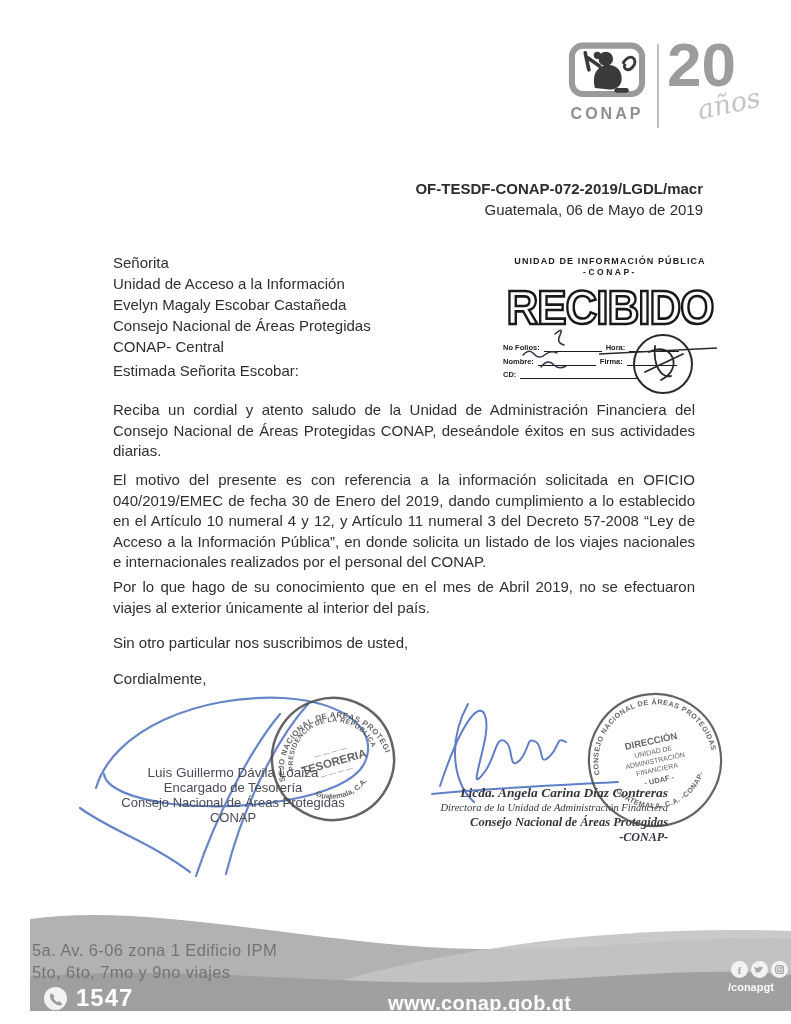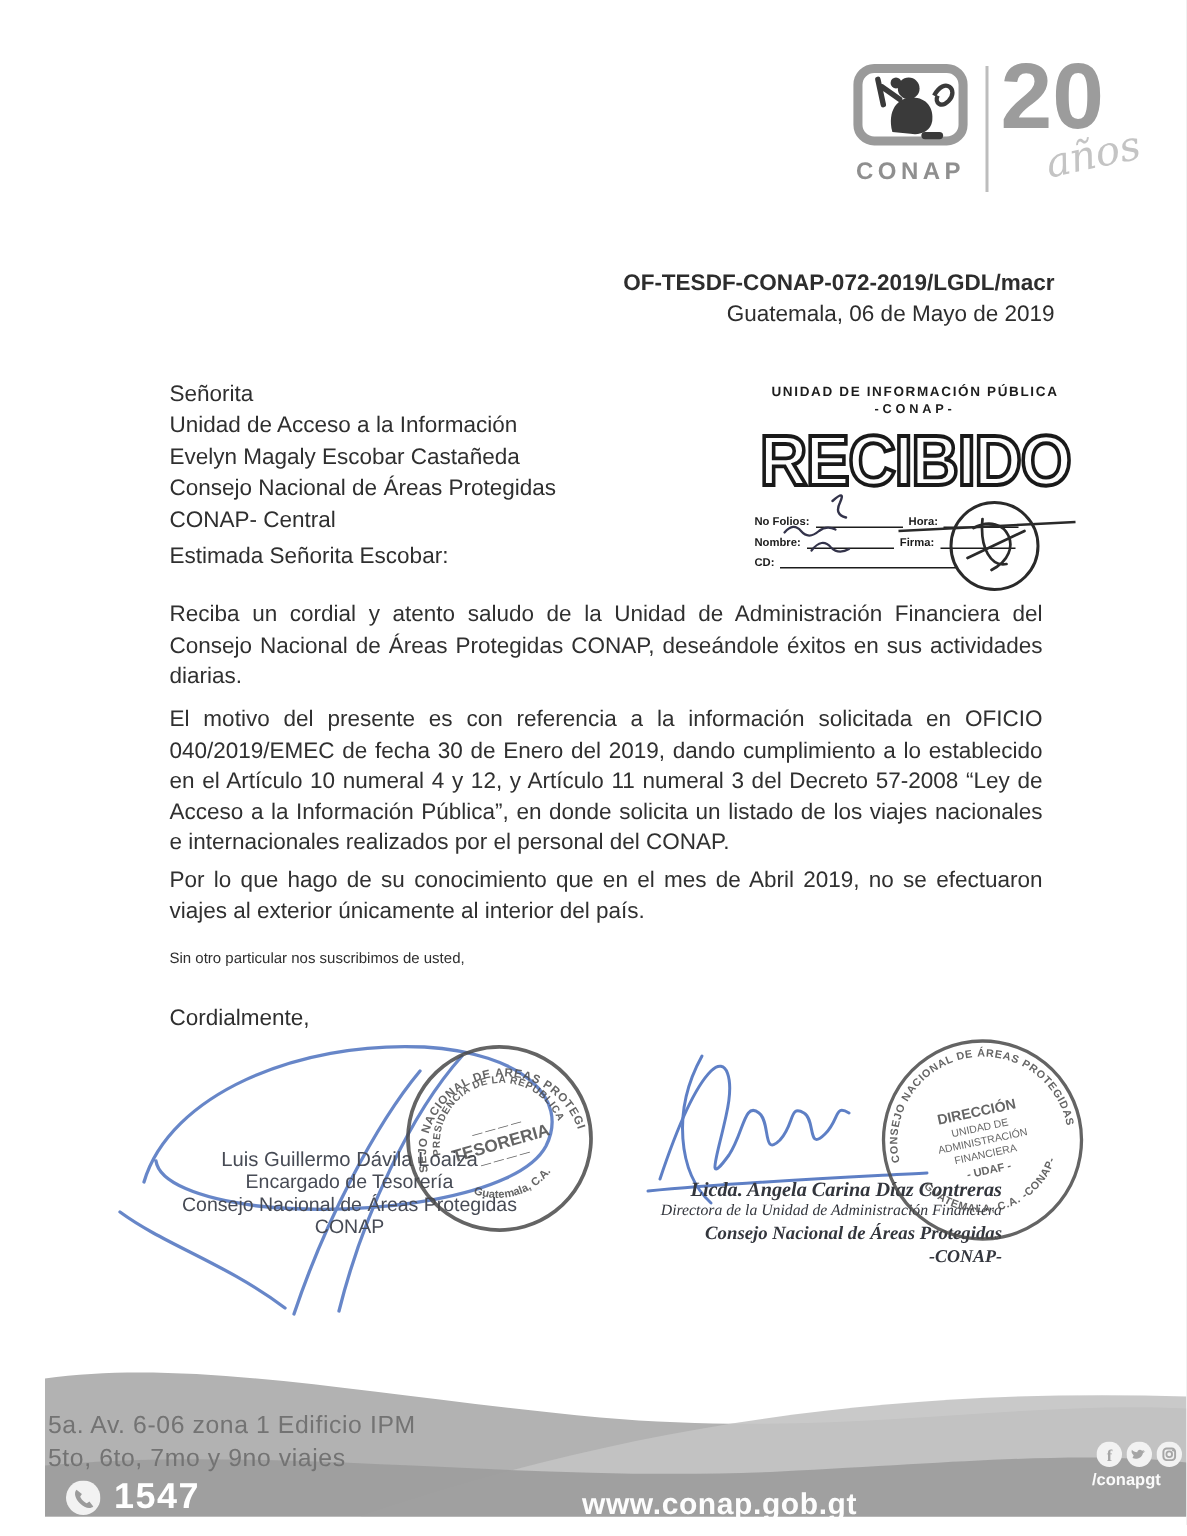--- a/index.html
+++ b/index.html
@@ -40,21 +40,21 @@
   .rs-row .w3{width:118px;margin-left:4px;}
   .rs-marks{position:absolute;left:0;top:0;overflow:visible;z-index:4;pointer-events:none;}
 
   
   .salutation{position:absolute;left:113px;top:362px;font-size:15px;}
   .para{position:absolute;left:113px;width:582px;margin:0;font-size:15px;line-height:20.6px;
         text-align:justify;color:#303030;}
   .p1{top:400px;}
   .p2{top:470px;}
   .p3{top:577px;}
-  .closing{position:absolute;left:113px;top:634px;font-size:10px;}
+  .closing{position:absolute;left:113px;top:634px;font-size:15px;}
   .vale{position:absolute;left:113px;top:670px;font-size:15px;}
 
   
   .sig-svg{position:absolute;overflow:visible;}
   .sig-left-block{position:absolute;left:98px;top:765px;width:270px;text-align:center;
                   font-size:13px;line-height:15px;color:#474b55;}
   .sig-left-block .nm{font-size:13.5px;}
   .sig-right-block{position:absolute;left:428px;top:786px;width:240px;text-align:right;
                    font-family:Liberation Serif, serif;font-style:italic;color:#33363d;line-height:14.5px;}
   .sig-right-block .nm{font-size:13.5px;font-weight:bold;}

